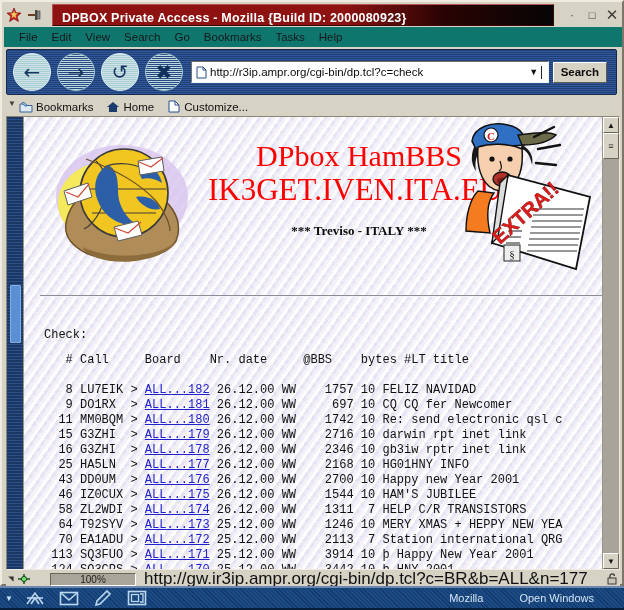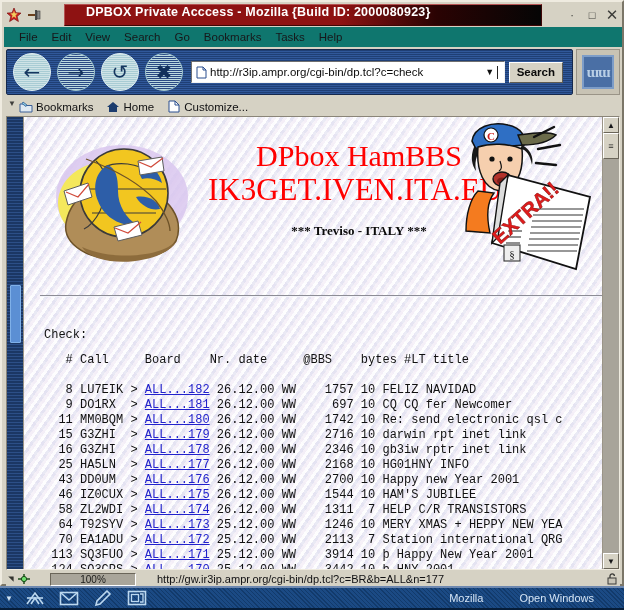--- a/index.html
+++ b/index.html
@@ -18,25 +18,25 @@
     border-right:2px solid #7b7668;border-bottom:2px solid #7b7668;
     box-sizing:border-box;
   }
   
   #titlebar{
     position:absolute;left:2px;top:2px;width:618px;height:22px;
     display:flex;align-items:center;background:#d6d2c4;
   }
   .tb-icon{width:20px;height:20px;flex:0 0 auto;display:flex;align-items:center;justify-content:center;}
   #title-strip{
-    flex:1 1 auto;height:20px;margin:0 20px;
+    flex:1 1 auto;height:20px;margin:0 8px;
     background:linear-gradient(to right,#8e1212 0%,#8e1212 58%,#2a0303 78%,#050505 100%);
     border-top:1px solid #b45252;border-left:1px solid #b45252;
     border-bottom:1px solid #3d0606;border-right:1px solid #3d0606;
-    display:flex;align-items:flex-start;overflow:hidden;padding-left:12px;
+    display:flex;align-items:flex-end;overflow:hidden;
   }
   #title-text{
     color:#ffffff;font-weight:bold;font-size:12.5px;letter-spacing:0.2px;
     white-space:nowrap;padding-left:9px;
     font-family:"Liberation Sans",sans-serif;
   }
   .tb-btn{width:20px;height:20px;flex:0 0 auto;display:flex;align-items:center;justify-content:center;color:#3b3b38;}
   
   #menubar{
     position:absolute;left:2px;top:25px;width:618px;height:20px;
@@ -211,21 +211,21 @@
   #st-grip{width:10px;height:12px;display:flex;align-items:center;justify-content:center;color:#33332f;font-size:7px;}
   #st-icon{width:16px;display:flex;align-items:center;justify-content:center;}
   #st-progress{
     width:86px;height:13px;margin-left:18px;background:#a9a59a;
     border-top:1px solid #6a6559;border-left:1px solid #6a6559;
     border-right:1px solid #ffffff;border-bottom:1px solid #ffffff;
     display:flex;align-items:center;justify-content:center;
     font-size:10px;color:#1a1a18;box-sizing:border-box;
   }
   #st-url{
-    flex:1 1 auto;font-size:11px;color:#101012;padding-left:21px;white-space:nowrap;overflow:hidden;
+    flex:1 1 auto;font-size:17px;color:#101012;padding-left:8px;white-space:nowrap;overflow:hidden;
     font-family:"Liberation Sans",sans-serif;
   }
   #st-lock{width:16px;display:flex;align-items:center;justify-content:center;}
   
   #taskbar{
     position:absolute;left:0;top:586px;width:624px;height:24px;
     background:
       repeating-linear-gradient(45deg,#123a6b 0 1px,#1b4a84 1px 3px);
     border-top:2px solid #6d88b0;
     border-bottom:2px solid #061d39;
@@ -295,23 +295,20 @@
             <path d="M1 1 h6 l3 3 v8 H1 Z" fill="#ffffff" stroke="#2b4f8f" stroke-width="1"></path>
             <path d="M7 1 v3 h3" fill="none" stroke="#2b4f8f" stroke-width="1"></path>
           </svg>
         </span>
         <span id="url-text" title="Enter location">http://r3ip.ampr.org/cgi-bin/dp.tcl?c=check</span>
         <span id="url-arrow">▼</span>
         <span id="url-caret"></span>
       </div>
 
       <div id="search-btn">Search</div>
-    </div>
-    <div id="moz-logo">
-      <div id="moz-logo-in">ɯɯ</div>
     </div>
   </div>
 
   <div id="ptoolbar">
     <span id="pt-grip">▼</span>
     <span class="pt-item">
       <span class="pt-ico">
         <svg width="14" height="12" viewBox="0 0 14 12">
           <path d="M1 3 h4 l1.2 1.5 H13 v6.5 H1 Z" fill="#dfe9f2" stroke="#3a5e96" stroke-width="1"></path>
           <path d="M4 1 l4 3 -1 1.5 -4 -3 Z" fill="#8fd0e8" stroke="#2f5a92" stroke-width="0.8"></path>

